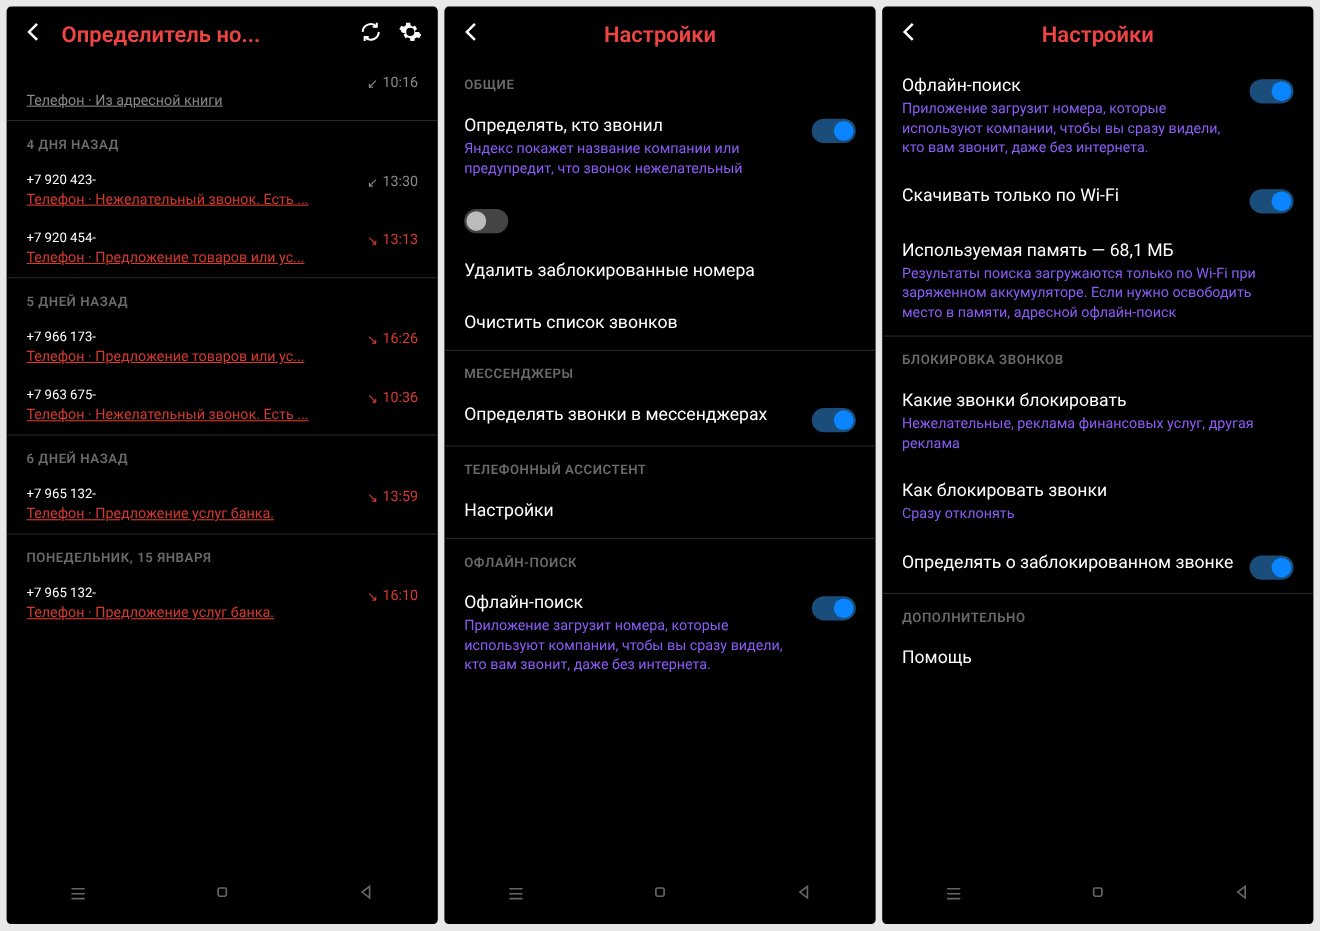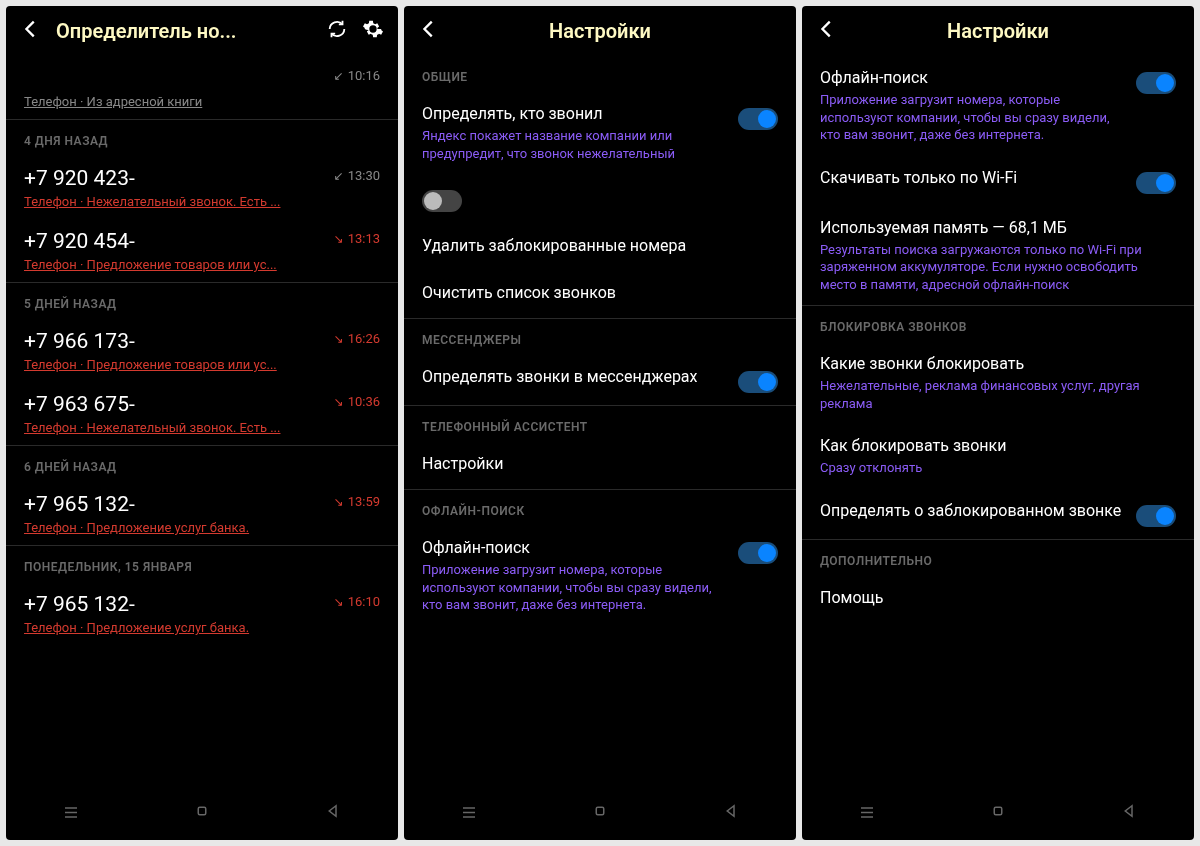--- a/index.html
+++ b/index.html
@@ -19,21 +19,21 @@
     display: flex;
     flex-direction: column;
     overflow: hidden;
     position: relative;
   }
   .header {
     display: flex;
     align-items: center;
     padding: 12px 14px;
     gap: 14px;
-    color: #fef9c3;
+    color: #ef4444;
   }
   .header .title {
     flex: 1;
     font-size: 20px;
     font-weight: 600;
   }
   .header .title.center { text-align: center; }
   .icon-back svg, .icon-refresh svg, .icon-gear svg { width: 22px; height: 22px; }
   .content {
     flex: 1;
@@ -52,21 +52,21 @@
     height: 1px;
     background: #2a2a2a;
     margin: 0;
   }
   
   .call-item {
     padding: 10px 18px;
     position: relative;
   }
   .call-number {
-    font-size: 21px;
+    font-size: 12px;
     color: #fff;
     margin-bottom: 4px;
   }
   .call-sub {
     font-size: 13px;
     color: #888;
     white-space: nowrap;
     overflow: hidden;
     text-overflow: ellipsis;
     max-width: 290px;

